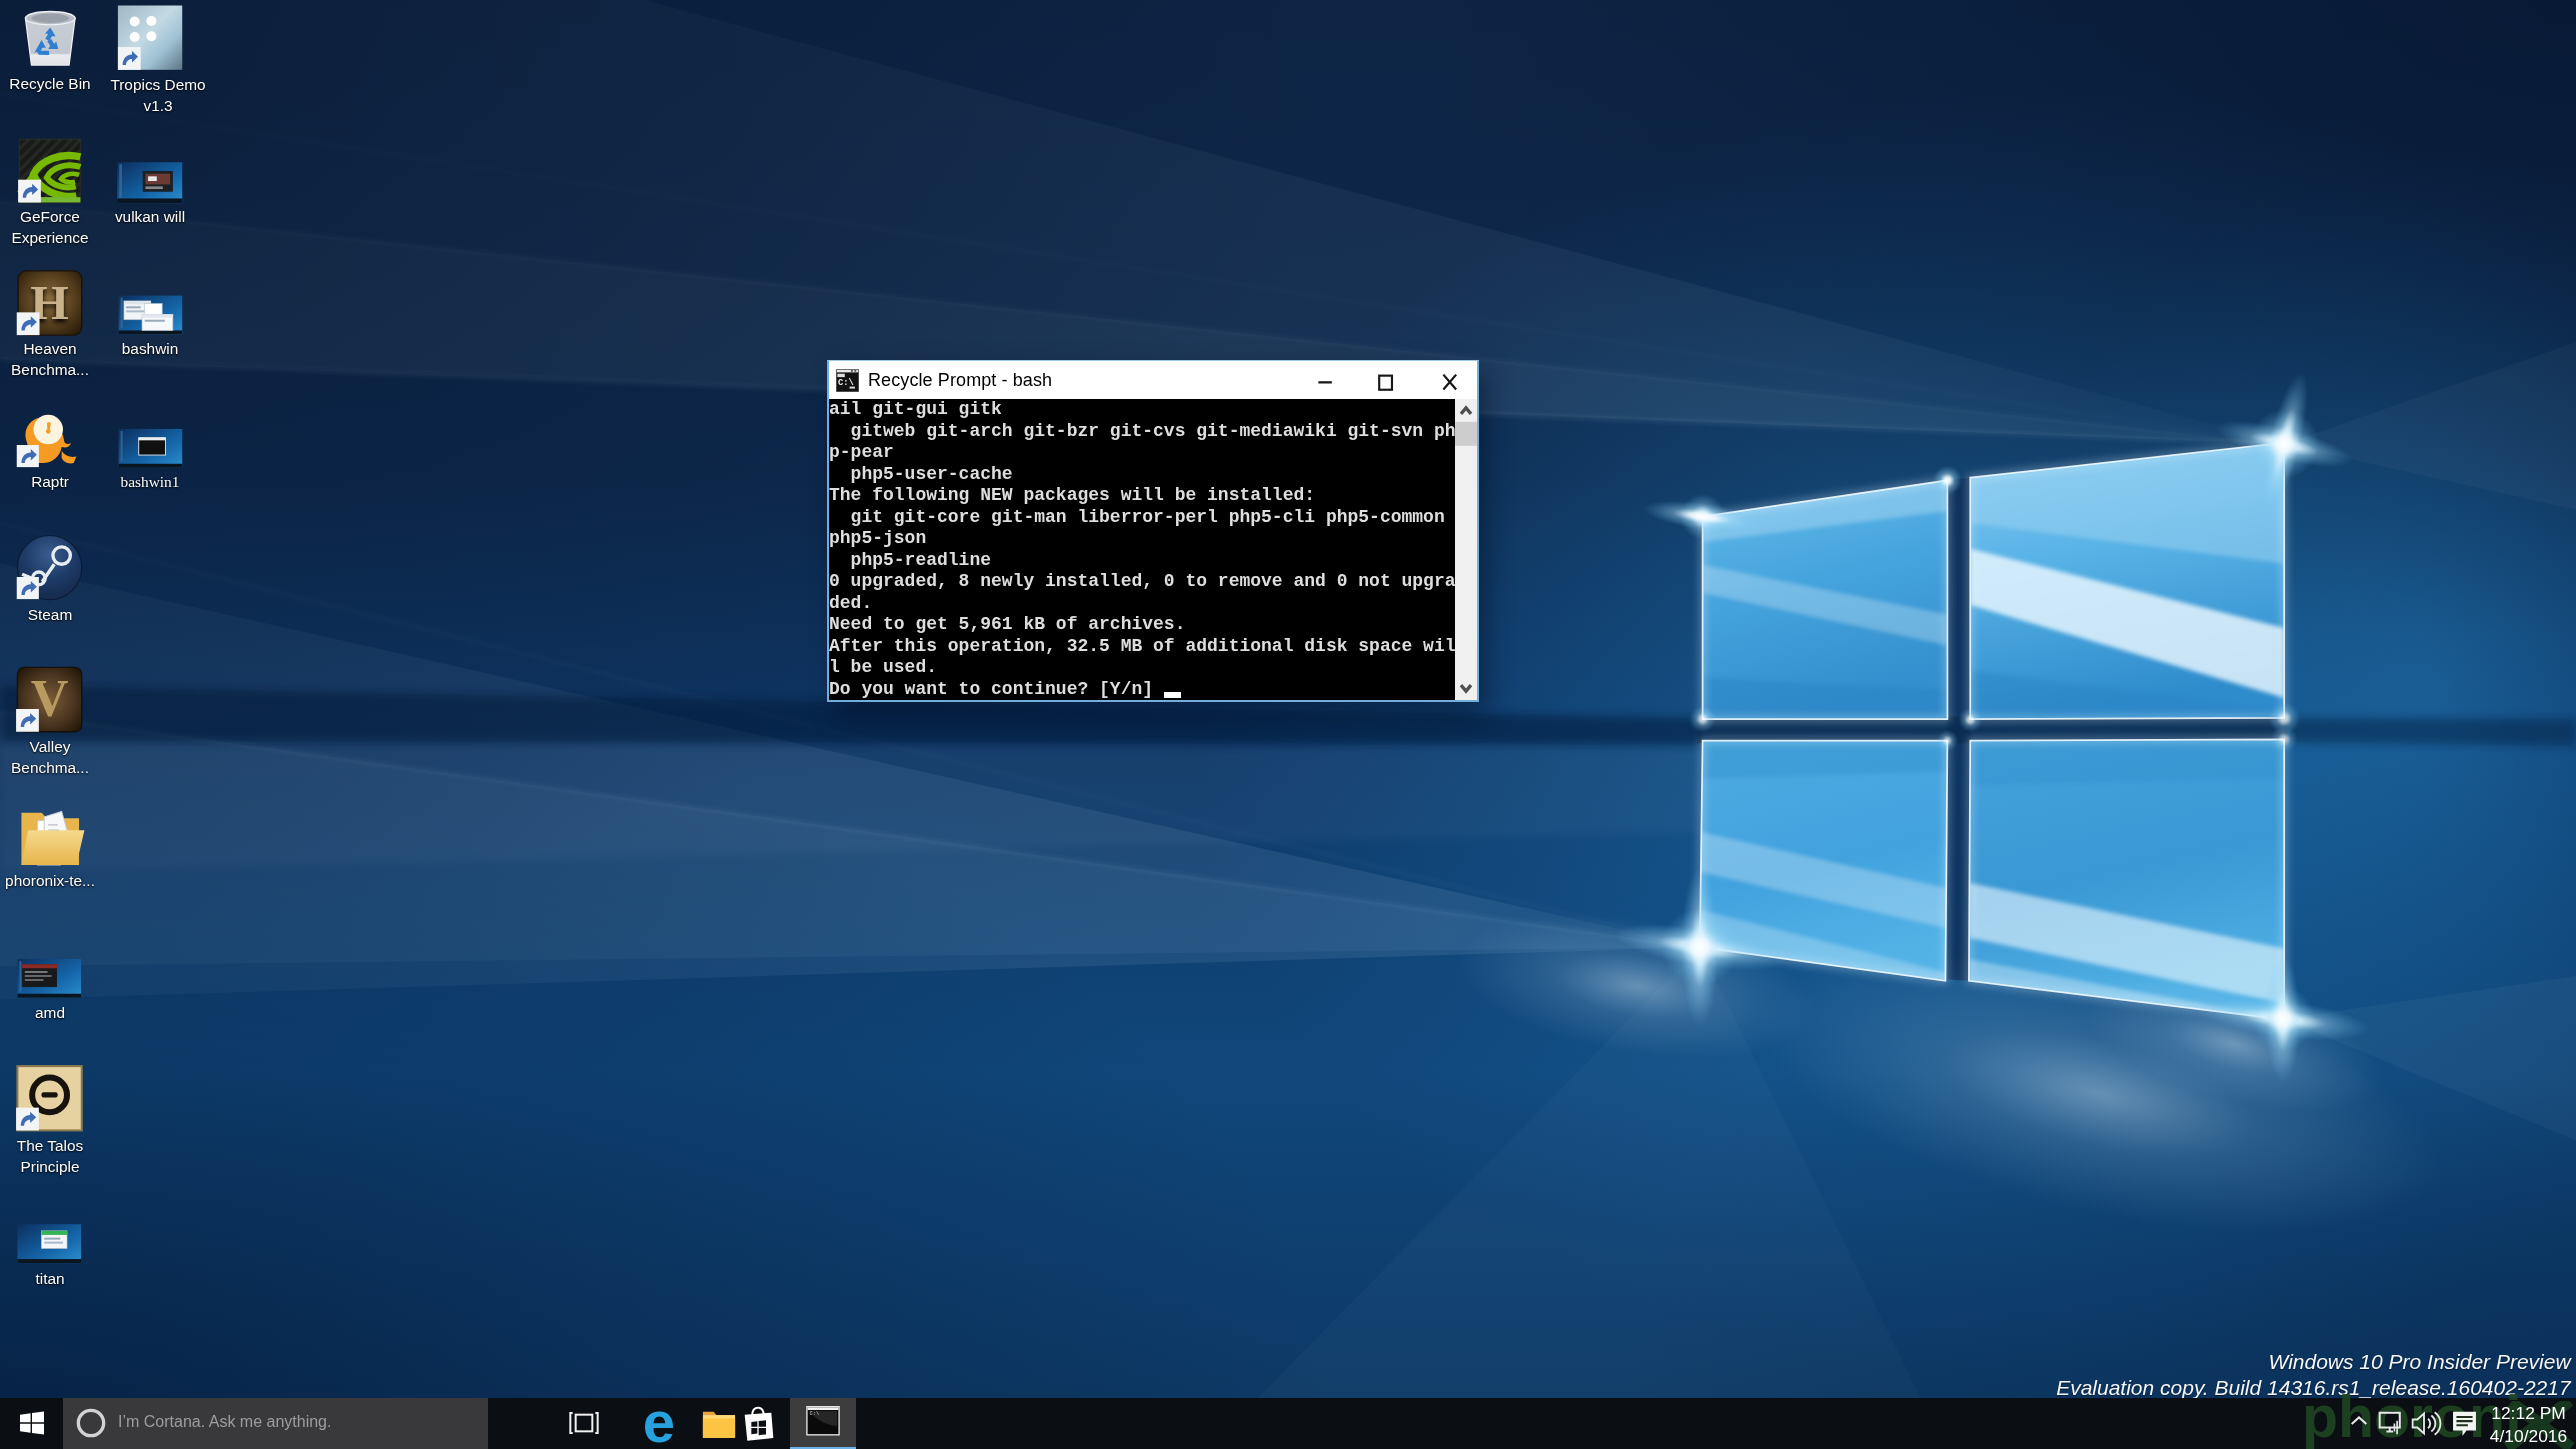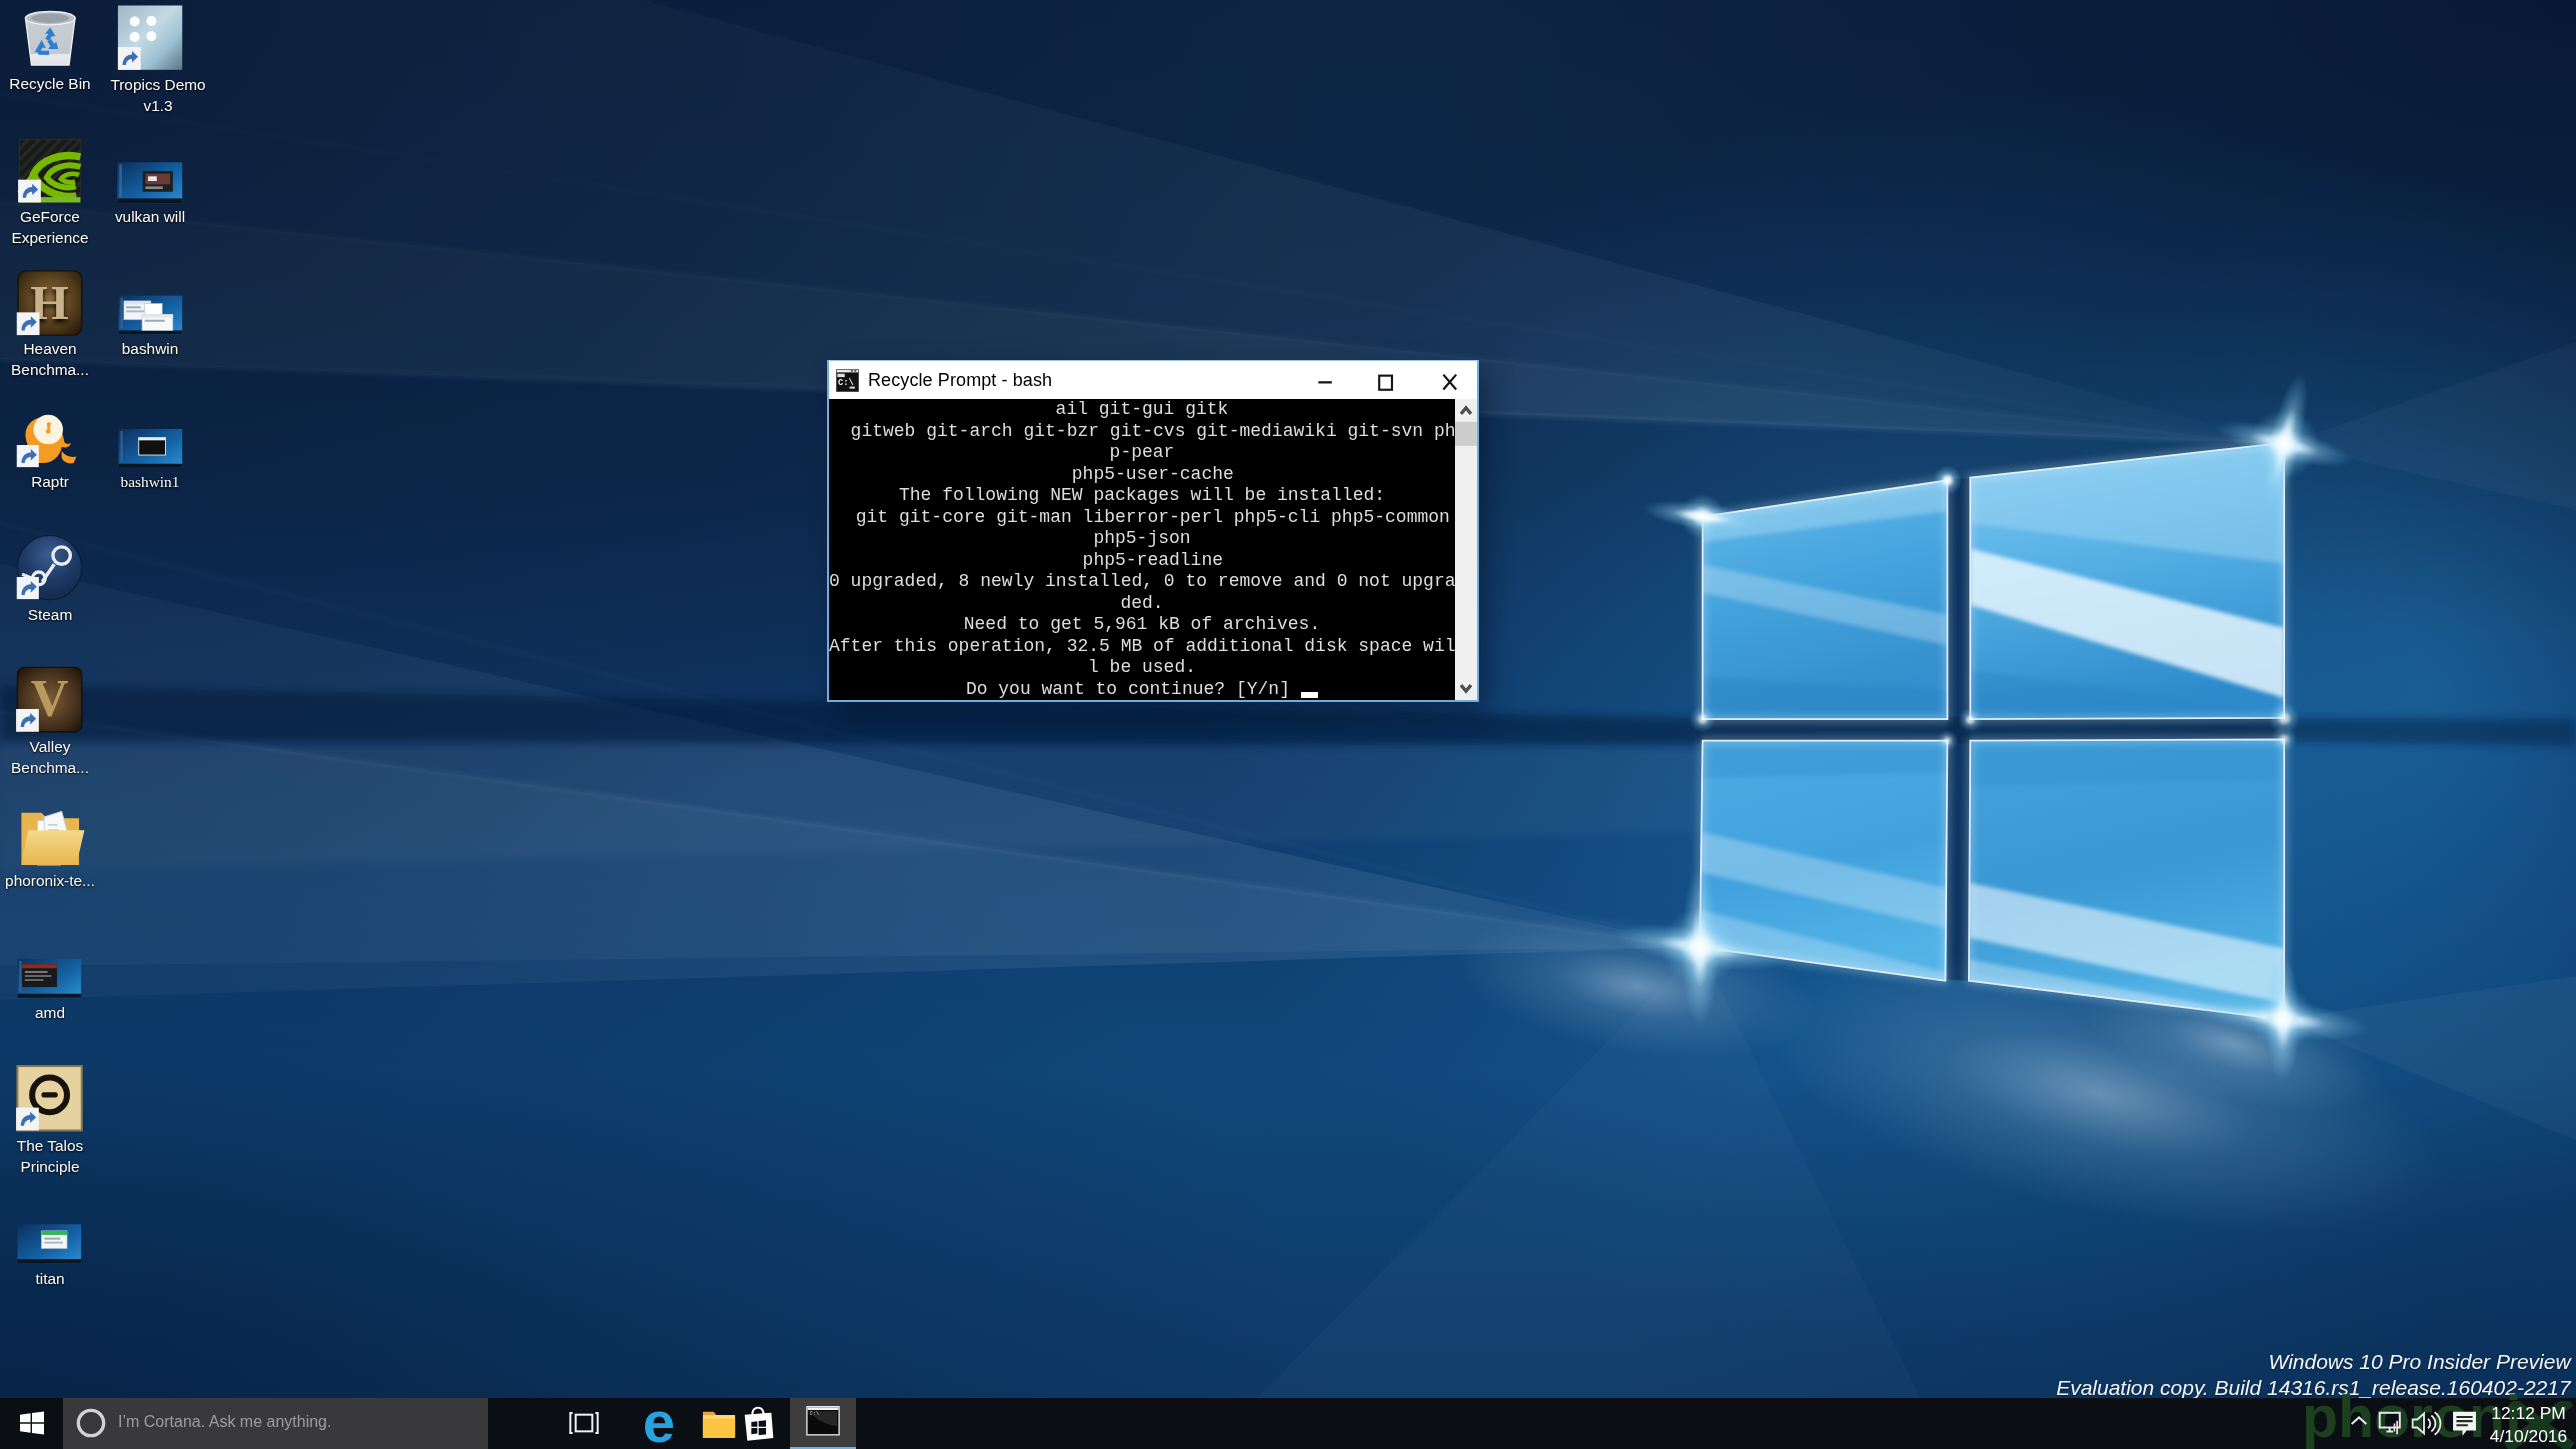--- a/index.html
+++ b/index.html
@@ -401,21 +401,21 @@
     <rect x="20" y="26" width="8" height="3" fill="#ddd"></rect>
     <rect x="0" y="0" width="34" height="34" fill="none" stroke="#888" stroke-width="1.5"></rect>
   </svg>
   <div style="position:absolute;left:39px;top:8.7px;font-size:18px;color:#000;letter-spacing:0.1px;">Recycle Prompt - bash</div>
   <svg style="position:absolute;left:482px;top:0" width="168" height="38" viewBox="0 0 250 56">
     <line x1="11" y1="31.5" x2="31" y2="31.5" stroke="#171717" stroke-width="3.4"></line>
     <rect x="101.5" y="21.5" width="19" height="21" fill="none" stroke="#171717" stroke-width="3.2"></rect>
     <path d="M197 20 L216 42 M216 20 L197 42" stroke="#171717" stroke-width="3.4"></path>
   </svg>
   <div style="position:absolute;left:0px;top:38px;width:626px;height:301px;background:#000;overflow:hidden;">
-    <pre style="margin:0;padding:0 0 0 0;font-family:'Liberation Mono',monospace;font-weight:normal;font-size:18px;line-height:21.5px;color:#dedede;text-align:center;">ail git-gui gitk
+    <pre style="margin:0;padding:0 0 0 0;font-family:'Liberation Mono',monospace;font-weight:bold;font-size:18px;line-height:21.5px;color:#dedede;">ail git-gui gitk
   gitweb git-arch git-bzr git-cvs git-mediawiki git-svn ph
 p-pear
   php5-user-cache
 The following NEW packages will be installed:
   git git-core git-man liberror-perl php5-cli php5-common
 php5-json
   php5-readline
 0 upgraded, 8 newly installed, 0 to remove and 0 not upgra
 ded.
 Need to get 5,961 kB of archives.

